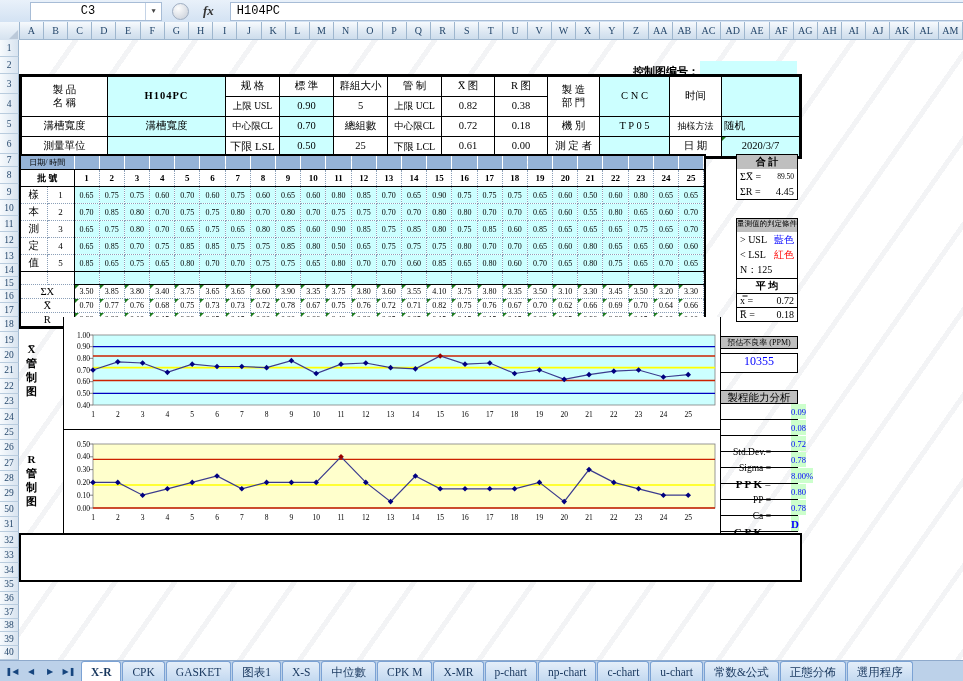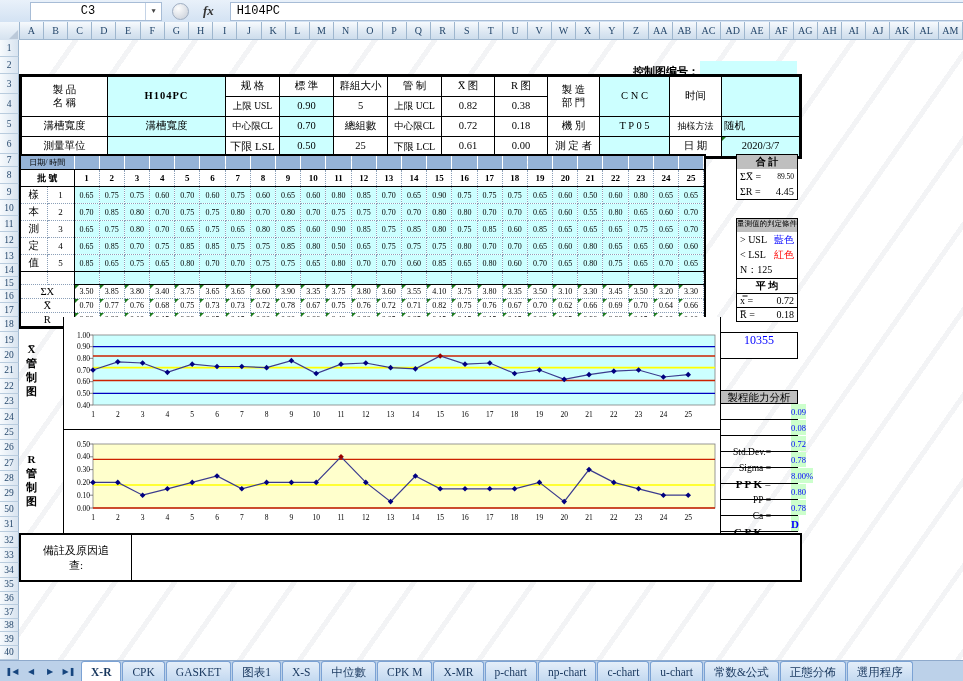--- a/index.html
+++ b/index.html
@@ -820,21 +820,21 @@
             <path d="M 525 37.800000000000004 L 527.8 40.6 L 525 43.4 L 522.2 40.6 Z" fill="#000080"></path>
             <path d="M 549.8000000000001 50.6 L 552.6 53.4 L 549.8000000000001 56.199999999999996 L 547.0000000000001 53.4 Z" fill="#000080"></path>
             <path d="M 574.6 57 L 577.4 59.8 L 574.6 62.599999999999994 L 571.8000000000001 59.8 Z" fill="#000080"></path>
             <path d="M 599.4 63.400000000000006 L 602.1999999999999 66.2 L 599.4 69 L 596.6 66.2 Z" fill="#000080"></path>
             <path d="M 624.2 63.400000000000006 L 627 66.2 L 624.2 69 L 621.4000000000001 66.2 Z" fill="#000080"></path>
           </svg></div>
     </div>
 
     <div id="capPanel">
         <div class="abs cap-h" style="left:701px;top:296px;width:78px;height:13px;">預估不良率 (PPM)</div>
- <div class="abs ppm-v" style="left:701px;top:292px;width:78px;height:27px;">10355</div>
+ <div class="abs ppm-v" style="left:701px;top:313px;width:78px;height:20px;">10355</div>
  <div class="abs cap-h" style="left:701px;top:350px;width:78px;height:14px;font-size:10.5px">製程能力分析</div>
  <div class="abs" style="left:701px;top:364px;width:78px;">
           <div class="cap-item">
      <span class="cl" style="background:#FAC090;">Std.Dev.=</span>
      <span class="cv" style="background:#CCFFCC;color:#0000FF;">0.09</span>
           </div>
           <div class="cap-item">
      <span class="cl" style="background:#FAC090;">Sigma  =</span>
      <span class="cv" style="background:#CCFFCC;color:#0000FF;">0.08</span>
           </div>
@@ -859,22 +859,20 @@
      <span class="cv" style="background:#CCFFCC;color:#0000FF;">0.78</span>
           </div>
           <div class="cap-item">
      <span class="cl" style="background:#FAC090;font-size:10.5px;text-align:right;">Grade =</span>
      <span class="cv" style="background:#CCFFCC;color:#0000FF;font-weight:bold;font-size:11px;">D</span>
           </div>
         </div>
       </div>
 
     <div class="abs notes">
-      <div class="nlab">備註及原因追
-查:</div>
       <div style="flex:1"></div>
     </div>
   </div>
 
   <div class="tabbar">
     <div class="navs" id="navBtns">
         <div class="navbtn">❚◀</div>
         <div class="navbtn">◀</div>
         <div class="navbtn">▶</div>
         <div class="navbtn">▶❚</div>

